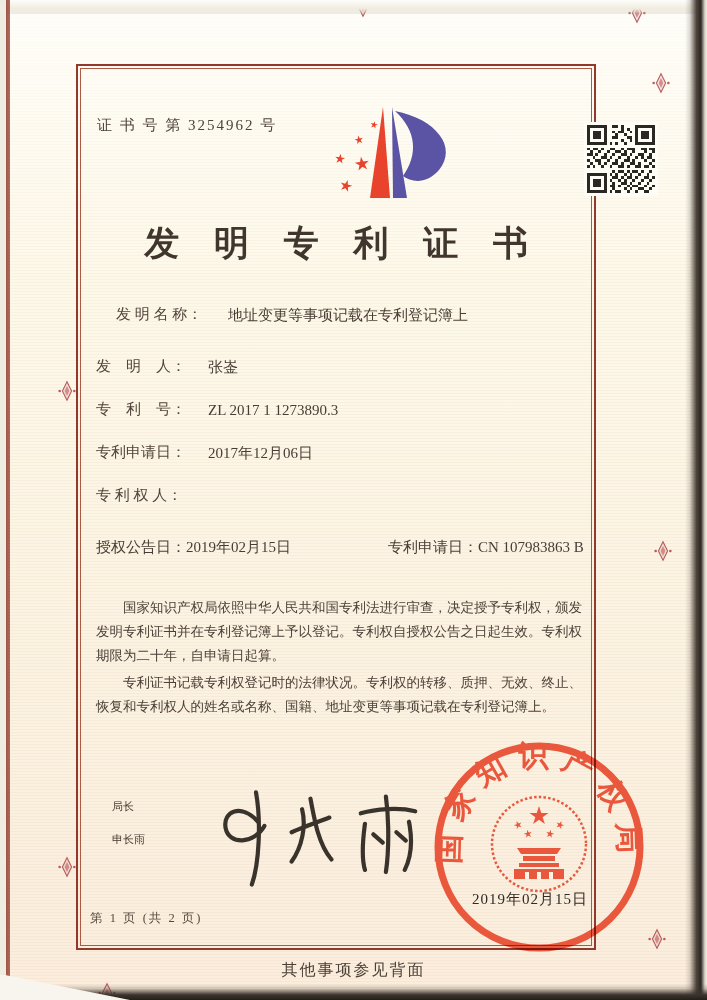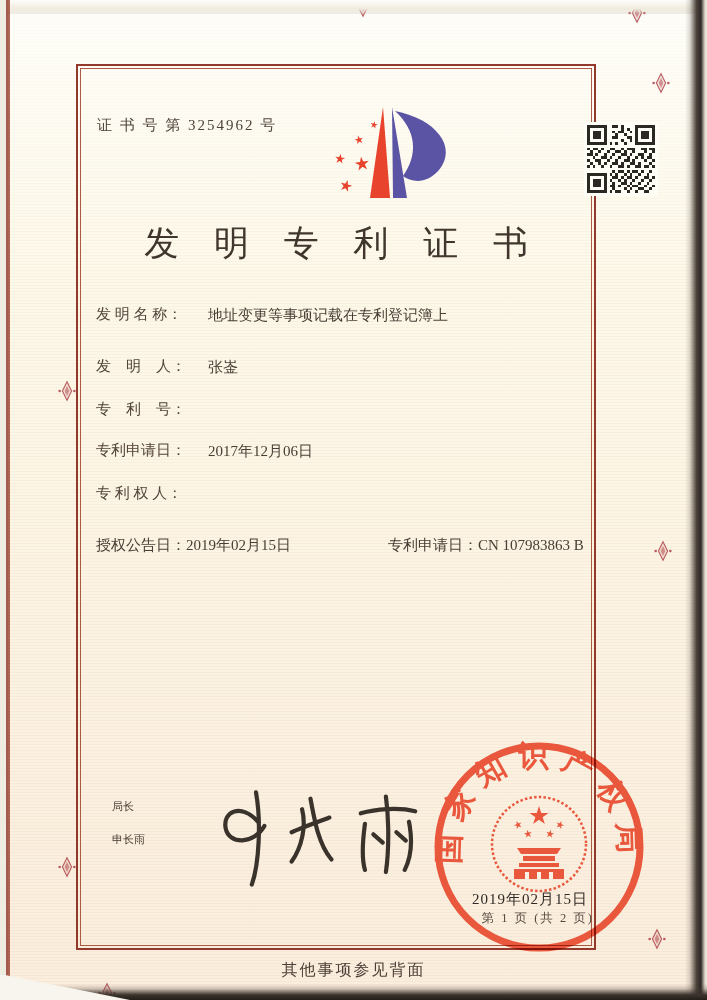--- a/index.html
+++ b/index.html
@@ -31,44 +31,44 @@
   .frame { position:absolute; left:76px; top:64px; width:520px; height:886px;
     border:2px solid #93392c; z-index:3; }
   .frame::before { content:""; position:absolute; inset:2px; border:1px solid #ad5a44; pointer-events:none; }
 
   .cert-no { position:absolute; left:19px; top:50px; font-size:15px; letter-spacing:2px; color:#4e433a; }
 
   .logo { position:absolute; left:234px; top:37px; width:150px; height:110px; }
   .qr { position:absolute; left:506px; top:56px; width:74px; height:74px; }
 
   .title { position:absolute; left:0; top:154px; width:100%; text-align:center;
-    font-size:35px; font-weight:normal; color:#40362d; letter-spacing:13px; text-indent:13px; }
+    font-size:35px; font-weight:bold; color:#40362d; letter-spacing:13px; text-indent:13px; }
 
   .fields { position:absolute; left:18px; right:18px; top:236px; font-size:15px; color:#483d34; }
   .frow { display:flex; align-items:flex-start; line-height:24px; margin-bottom:17px; }
-  .frow.mb-lg { margin-bottom:26px; }
+  .frow.mb-lg { margin-bottom:26px;margin-left:20px; }
   .flabel { flex:0 0 112px; white-space:pre; color:#51443a; }
   .fvalue { flex:1; line-height:26px; }
   .grant-row { position:relative; line-height:24px; margin-top:28px; }
   .grant-right { position:absolute; left:292px; top:0; white-space:nowrap; }
 
   .body-text { position:absolute; left:18px; right:12px; top:530px; font-size:13.5px;
     line-height:24px; color:#4c4138; text-align:justify; }
   .body-text p { text-indent:2em; margin:0 0 3px 0; }
 
   .bureau { position:absolute; left:34px; top:724px; font-size:11px; color:#453a31; line-height:33px; }
 
   .signature { position:absolute; left:134px; top:720px; width:220px; height:105px; z-index:4; }
 
   .seal { position:absolute; left:346px; top:666px; width:230px; height:230px; z-index:5;
     mix-blend-mode:multiply; opacity:.93; }
   .seal-date { position:absolute; left:352px; top:824px; width:200px; text-align:center; z-index:6;
     font-size:15px; letter-spacing:1px; color:#2f2a25; }
 
-  .page-indicator { position:absolute; left:0; top:844px; width:100%; text-align:right;
+  .page-indicator { position:absolute; left:0; top:844px; width:100%; text-align:left;
     font-size:12.5px; letter-spacing:2px; color:#564a40;padding-left:12px; }
 
   .footer-note { position:absolute; left:0; top:960px; width:100%; text-align:center; z-index:8;
     font-size:16px; letter-spacing:2px; color:#4c4138; }
 </style>
 </head>
 <body>
 
 <div class="page">
 
@@ -152,35 +152,38 @@
       <div class="frow mb-lg">
         <span class="flabel">发 明 名 称：</span>
         <span class="fvalue">地址变更等事项记载在专利登记簿上</span>
       </div>
       <div class="frow">
         <span class="flabel">发　明　人：</span>
         <span class="fvalue">张崟</span>
       </div>
       <div class="frow">
         <span class="flabel">专　利　号：</span>
+        <span class="fvalue">ZL 2017 1 1273890.3</span>
       </div>
       <div class="frow">
         <span class="flabel">专利申请日：</span>
         <span class="fvalue">2017年12月06日</span>
       </div>
       <div class="frow">
         <span class="flabel">专 利 权 人：</span>
       </div>
       <div class="grant-row">
         <span>授权公告日：</span><span>2019年02月15日</span>
         <span class="grant-right"><span>专利申请日：</span><span>CN 107983863 B</span></span>
       </div>
     </div>
 
     <div class="body-text">
+      <p>国家知识产权局依照中华人民共和国专利法进行审查，决定授予专利权，颁发发明专利证书并在专利登记簿上予以登记。专利权自授权公告之日起生效。专利权期限为二十年，自申请日起算。</p>
+      <p>专利证书记载专利权登记时的法律状况。专利权的转移、质押、无效、终止、恢复和专利权人的姓名或名称、国籍、地址变更等事项记载在专利登记簿上。</p>
     </div>
 
     <div class="bureau">
       <div>局长</div>
       <div>申长雨</div>
     </div>
 
     <svg class="signature" viewBox="0 0 210 100">
       <g fill="none" stroke="#3a332c" stroke-width="4" stroke-linecap="round" stroke-linejoin="round">
         <path d="M44,34 C28,16 10,24 13,40 C16,56 40,56 50,38"></path>

